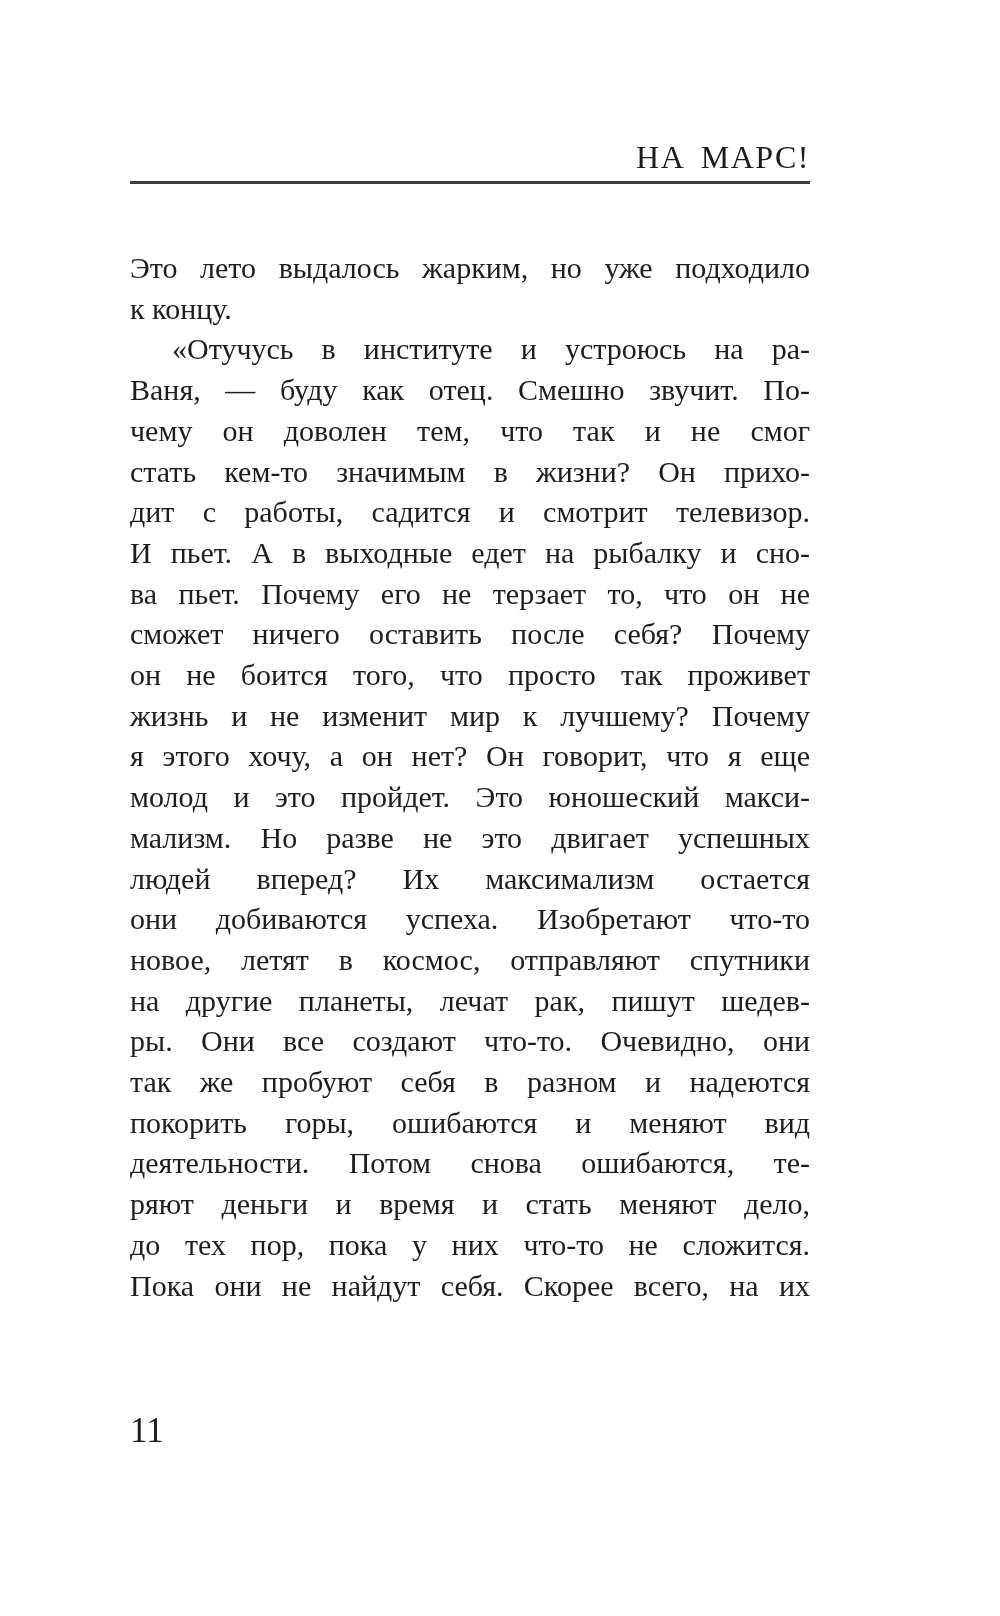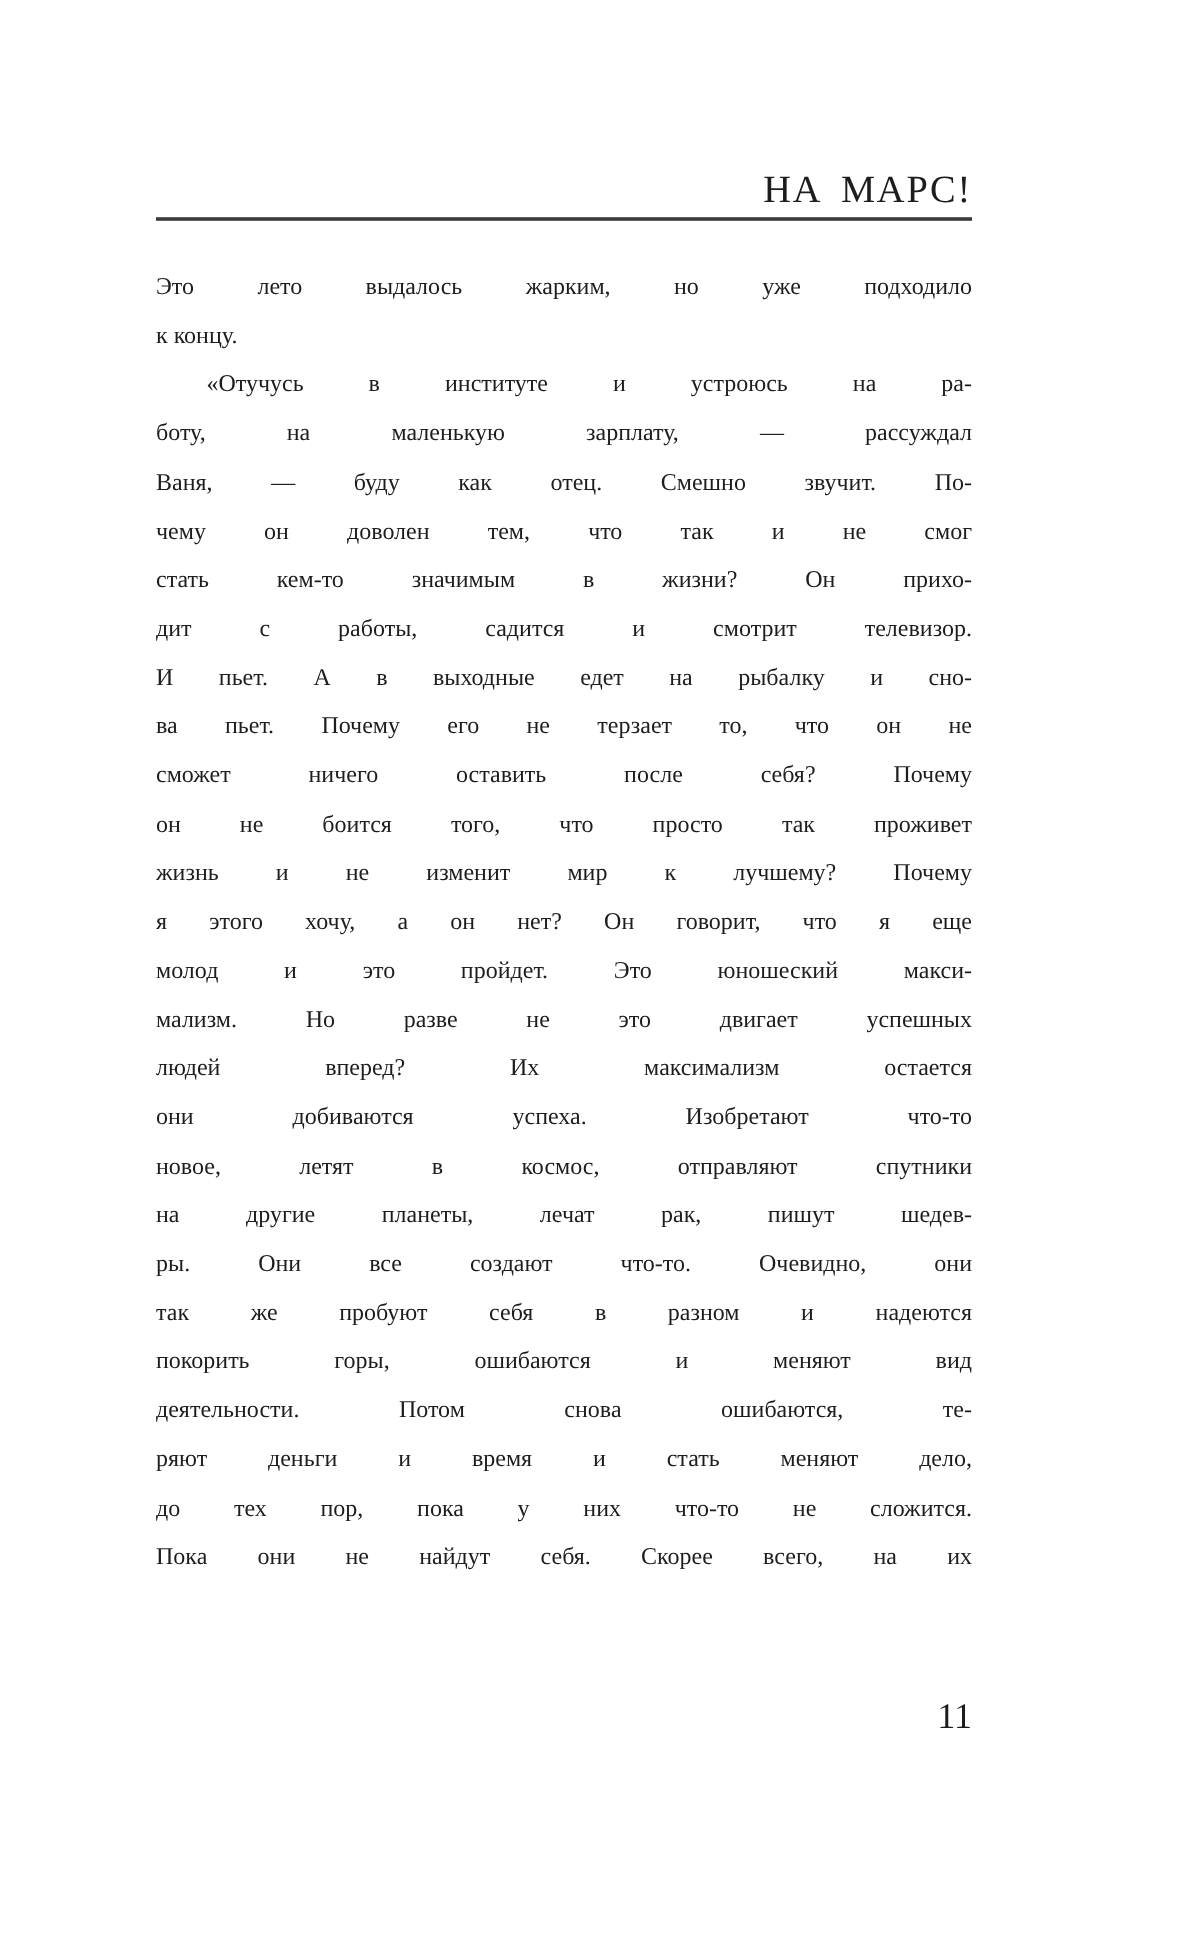--- a/index.html
+++ b/index.html
@@ -32,63 +32,62 @@
   .head-rule {
     position: absolute;
     top: 181px;
     left: 130px;
     width: 680px;
     height: 3px;
     background: var(--rule-color, #3c3c3c);
   }
   .body-text {
     position: absolute;
-    top: 219px;
+    top: 248px;
     left: 130px;
     width: 680px;
-    font-size: 20px;
+    font-size: 30px;
     line-height: 40.7px;
   }
   .line {
     text-align: justify;
     text-align-last: justify;
   }
   .line.flush {
     text-align: left;
     text-align-last: left;
     font-family: Liberation Serif, serif;
   }
   .line.indent {
     text-indent: 42px;
   }
   .folio {
     position: absolute;
     top: 1416px;
     left: 130px;
     width: 680px;
     line-height: 30px;
-    font-size: 30px;
-    text-align: right;
+    font-size: 35px;
+    text-align: left;
   }
 </style>
 </head>
 <body>
 
 <div class="page" style="--page-bg: #ffffff; --page-fg: #1d1d1d; --rule-color: #3c3c3c;">
 
   <div class="running-head">НА МАРС!</div>
 
   <div class="head-rule"></div>
 
   <div class="body-text">
     <div class="line">Это лето выдалось жарким, но уже подходило</div>
     <div class="line flush">к концу.</div>
 
     <div class="line indent">«Отучусь в институте и устроюсь на ра-</div>
-    <div class="line">боту, на маленькую зарплату, — рассуждал</div>
     <div class="line">Ваня, — буду как отец. Смешно звучит. По-</div>
     <div class="line">чему он доволен тем, что так и не смог</div>
     <div class="line">стать кем-то значимым в жизни? Он прихо-</div>
     <div class="line">дит с работы, садится и смотрит телевизор.</div>
     <div class="line">И пьет. А в выходные едет на рыбалку и сно-</div>
     <div class="line">ва пьет. Почему его не терзает то, что он не</div>
     <div class="line">сможет ничего оставить после себя? Почему</div>
     <div class="line">он не боится того, что просто так проживет</div>
     <div class="line">жизнь и не изменит мир к лучшему? Почему</div>
     <div class="line">я этого хочу, а он нет? Он говорит, что я еще</div>

